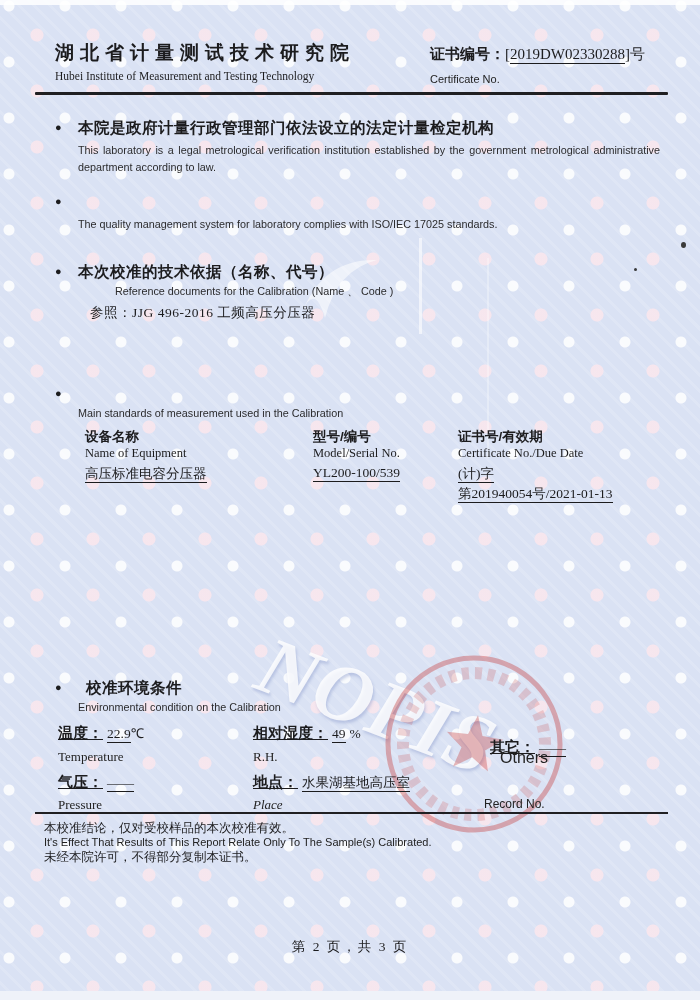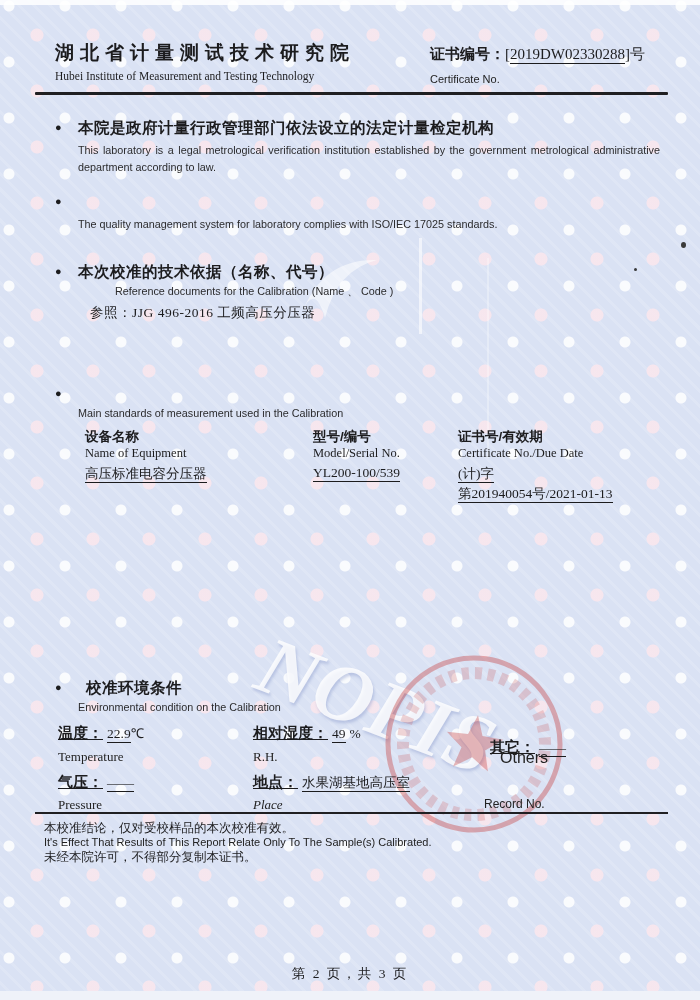--- a/index.html
+++ b/index.html
@@ -38,21 +38,21 @@
   .ben{font-size:10.8px;color:#2b2b2d;line-height:1.55;}
   .refline{font-size:13.5px;letter-spacing:0.5px;}
   .thdr-cn{font-size:13.5px;font-weight:600;font-family:"Liberation Sans",sans-serif;}
   .thdr-en{font-size:12.5px;}
   .tval{font-size:13.5px;}
   .env-label{font-size:15px;font-weight:bold;font-family:"Liberation Sans",sans-serif;text-decoration:underline;}
   .env-val{font-size:13.5px;font-family:"Liberation Serif",serif;font-weight:normal;}
   .env-en{font-size:11.5px;color:#222;}
   .note-cn{font-size:12.5px;}
   .note-en{font-size:11px;color:#222;}
-  .pagefoot{left:0;top:938px;width:700px;text-align:center;font-size:13.5px;letter-spacing:2px;margin-top:27px;}
+  .pagefoot{left:0;top:938px;width:700px;text-align:center;font-size:13.5px;letter-spacing:2px;}
   .wm-logo{
     left:278px;top:618px;
     font-family:"Liberation Serif",serif;
     font-style:italic;font-weight:bold;
     font-size:82px;letter-spacing:0px;
     color:rgba(255,255,255,0.82);
     text-shadow:2px 2px 3px rgba(140,155,205,0.45);
     transform:rotate(21deg);transform-origin:left top;
     white-space:nowrap;
   }

